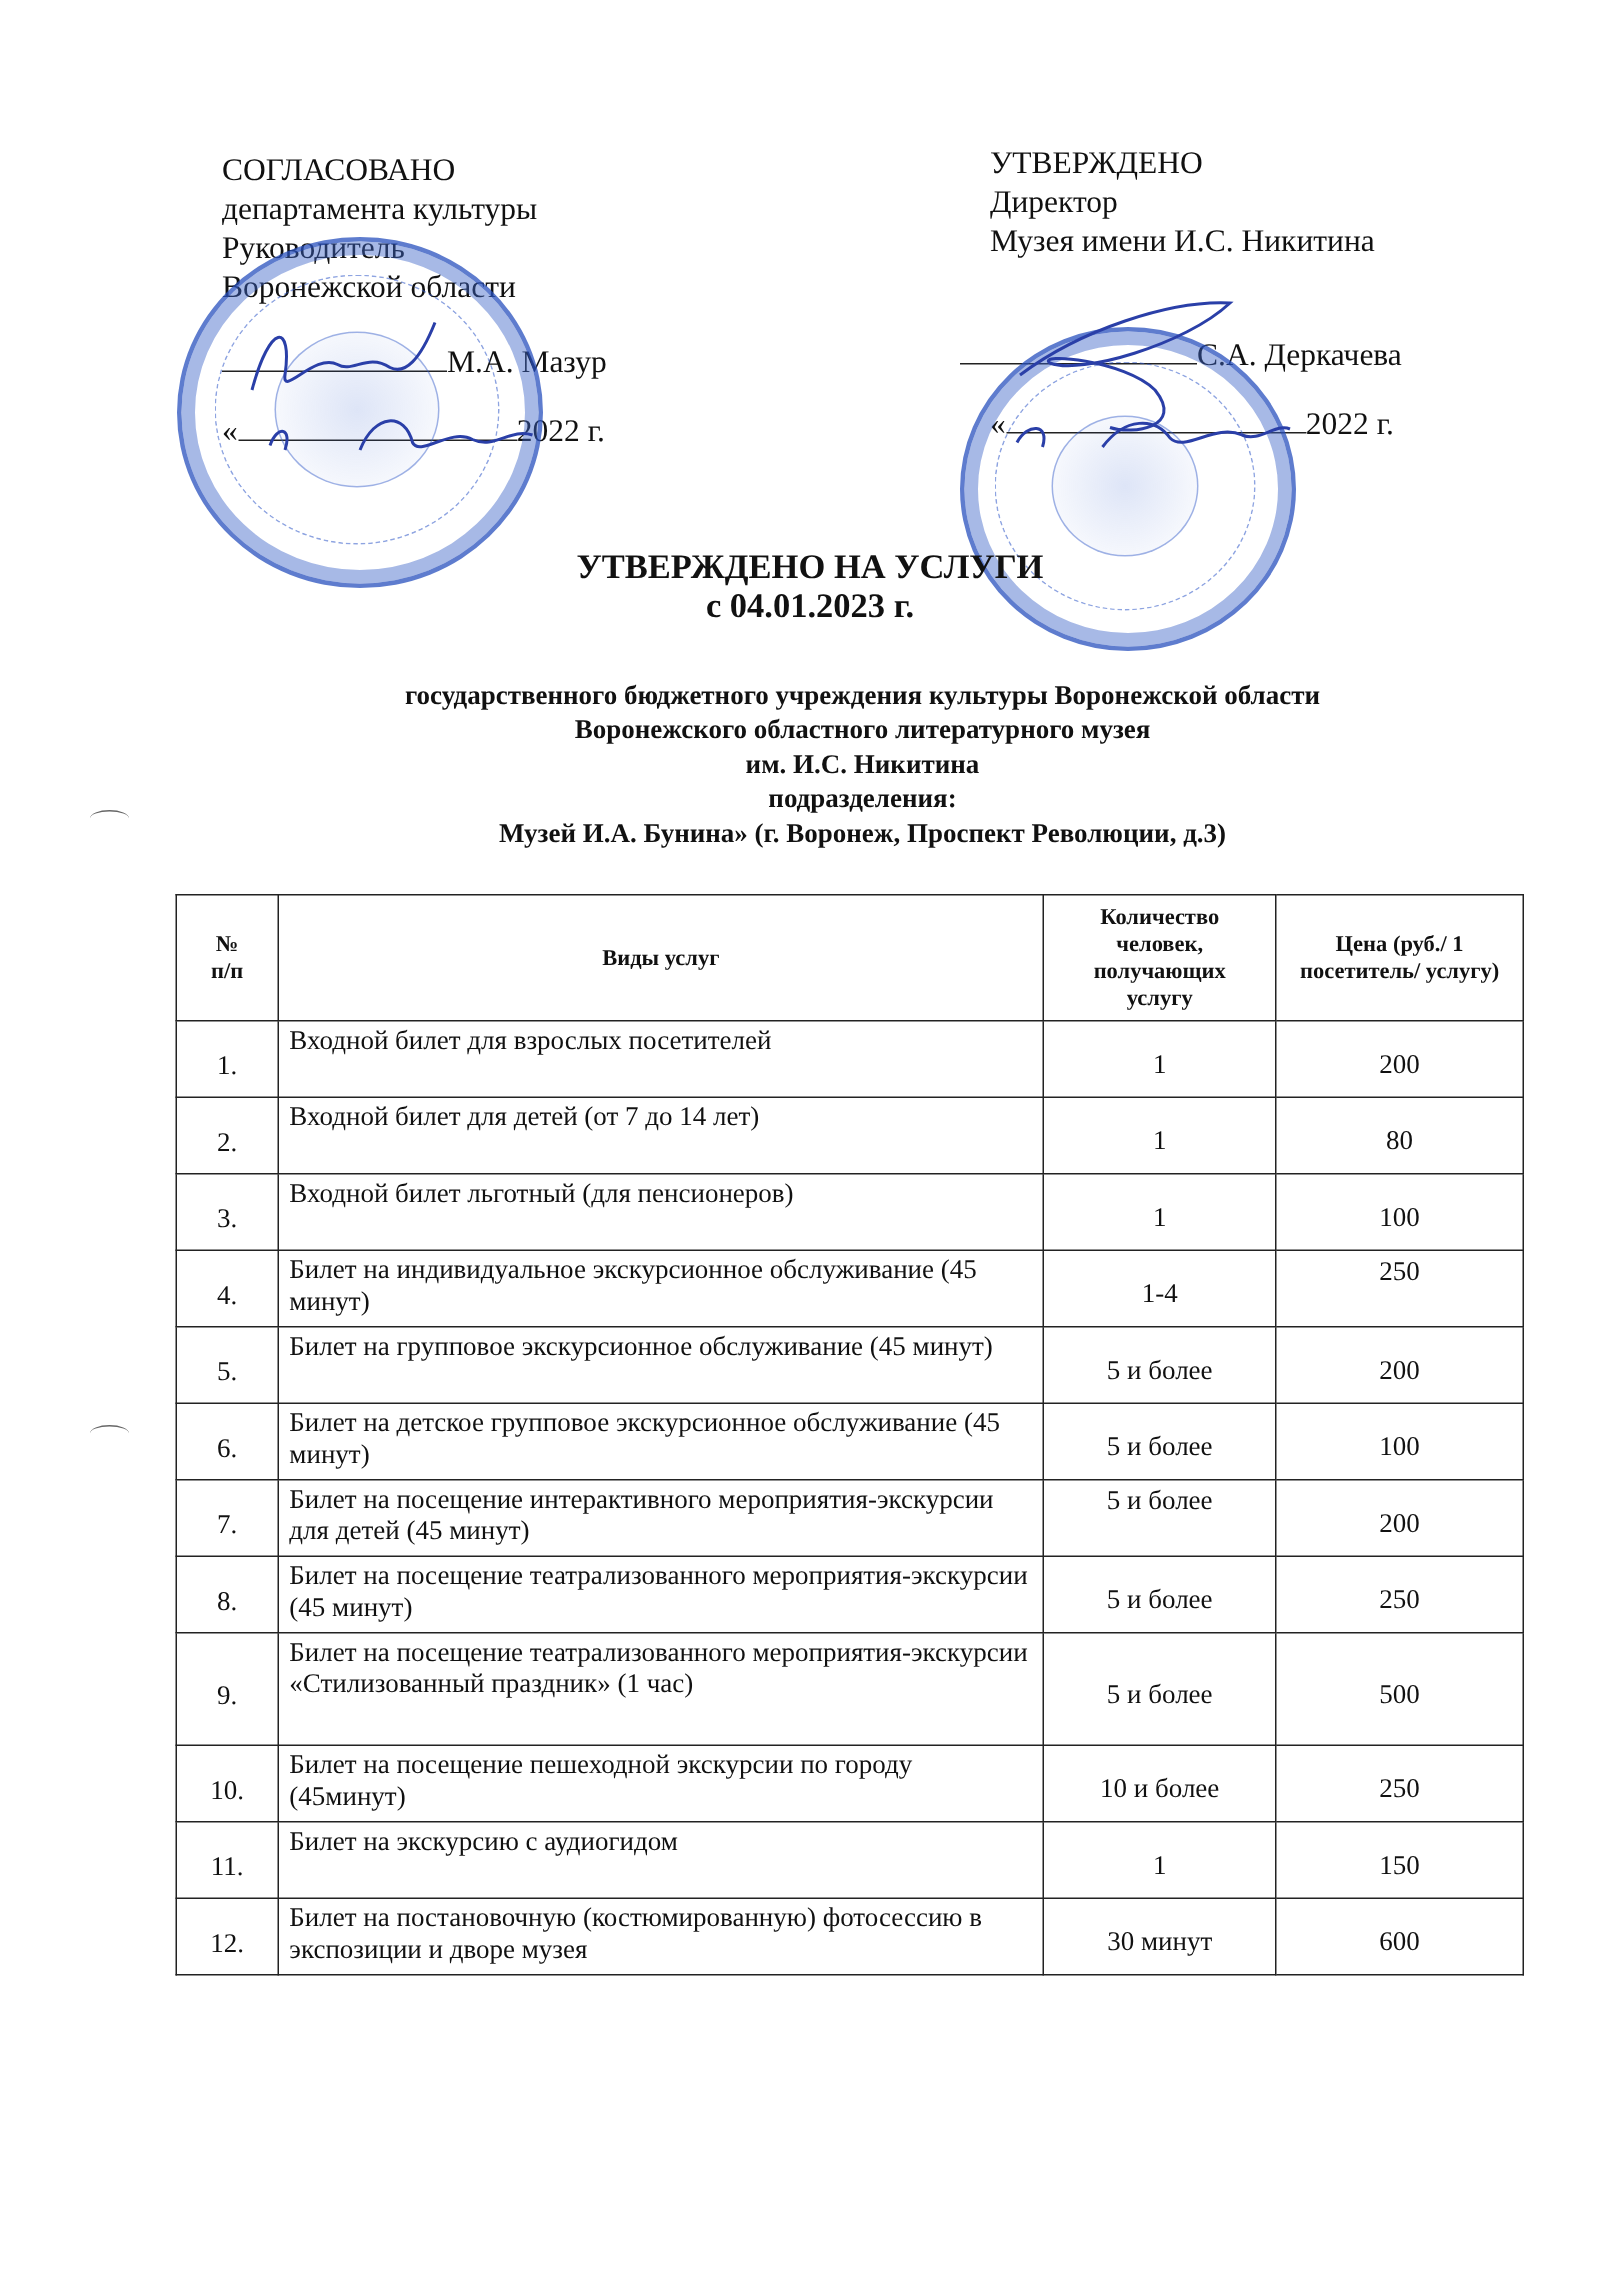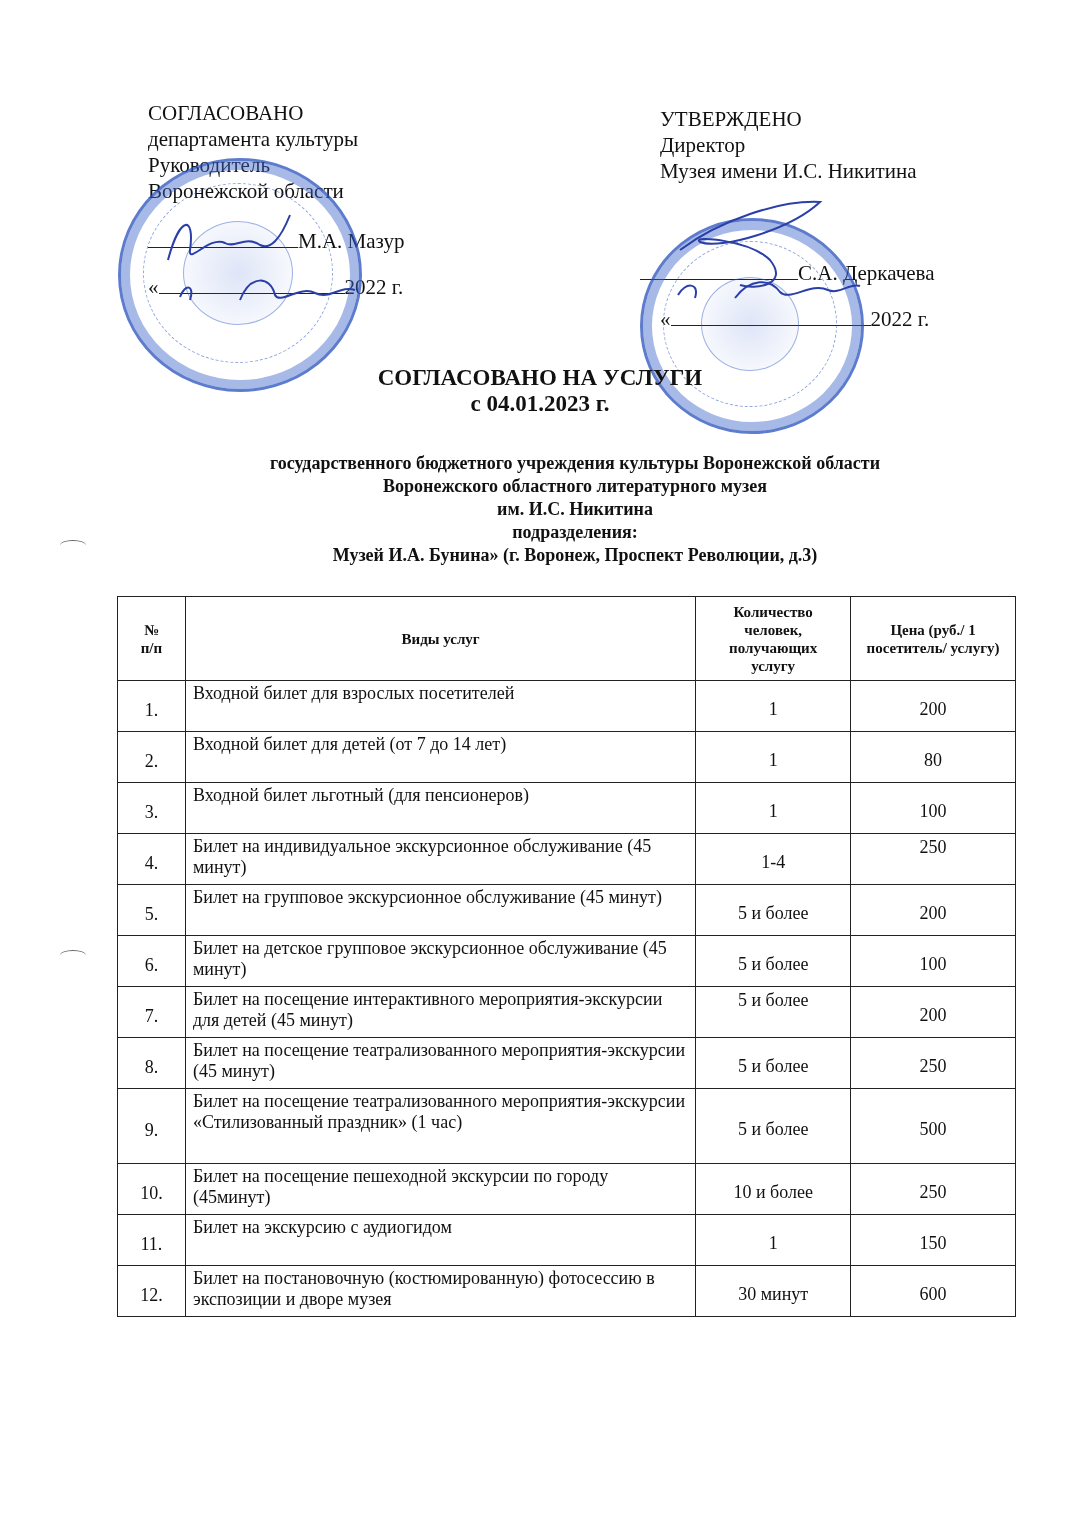--- a/index.html
+++ b/index.html
@@ -60,45 +60,45 @@
 <div class="stamp" style="left:118px; top:158px; width:238px; height:228px;">
   <div class="inner" style="left:22px; top:22px; width:188px; height:178px;"></div>
   <div class="core" style="left:62px; top:60px; width:108px; height:102px;"></div>
 </div>
 
 <svg class="abs" style="left:150px; top:205px;" width="230" height="110">
   <path d="M18 55 C30 10, 45 10, 40 45 C38 60, 60 30, 75 38 C85 44, 95 30, 110 40 C120 45, 130 35, 140 10" fill="none" stroke="#2a3fa8" stroke-width="2"></path>
   <path d="M30 92 C35 78, 45 80, 40 95 M90 95 C100 70, 120 70, 125 90 C130 100, 150 80, 165 88 C180 95, 190 80, 205 85" fill="none" stroke="#2a3fa8" stroke-width="2"></path>
 </svg>
 
-<div class="abs approval" style="left:660px; top:106px;">
+<div class="abs approval" style="left:660px; top:95px;">
   <div>УТВЕРЖДЕНО</div>
   <div>Директор</div>
   <div>Музея  имени И.С. Никитина</div>
-  <div style="margin-top:76px; margin-left:-20px;">
+  <div style="margin-top:50px; margin-left:-20px;">
     <span class="sig-line" style="width:158px;"></span><span>С.А. Деркачева</span>
   </div>
   <div style="margin-top:20px; margin-left:0px;">
     <span>«</span><span class="sig-line" style="width:200px;"></span><span>2022 г.</span>
   </div>
 </div>
 
 <div class="stamp" style="left:640px; top:218px; width:218px; height:210px;">
   <div class="inner" style="left:20px; top:20px; width:172px; height:164px;"></div>
   <div class="core" style="left:58px; top:56px; width:96px; height:92px;"></div>
 </div>
 <svg class="abs" style="left:660px; top:190px;" width="210" height="120">
   <path d="M20 60 C60 30, 120 10, 160 12 C130 40, 60 60, 40 52 C30 45, 90 50, 110 70 C130 95, 95 100, 80 95" fill="none" stroke="#2a3fa8" stroke-width="2"></path>
   <path d="M18 105 C25 92, 40 92, 35 108 M75 108 C90 88, 110 88, 120 102 C130 112, 150 92, 168 100 C180 105, 190 92, 200 96" fill="none" stroke="#2a3fa8" stroke-width="2"></path>
 </svg>
 
 <div class="margin-mark" style="left:60px; top:540px;"></div>
 <div class="margin-mark" style="left:60px; top:950px;"></div>
 
-<div class="title t1">СОГЛАСОВАНО НА УСЛУГИ</div>
+<div class="title t1">УТВЕРЖДЕНО НА УСЛУГИ</div>
 <div class="title t2">с  04.01.2023 г.</div>
 
 <div class="org">
   <div>государственного бюджетного учреждения культуры Воронежской области</div>
   <div>Воронежского областного литературного музея</div>
   <div>им. И.С. Никитина</div>
   <div>подразделения:</div>
   <div>Музей И.А. Бунина» (г. Воронеж, Проспект Революции, д.3)</div>
 </div>
 

